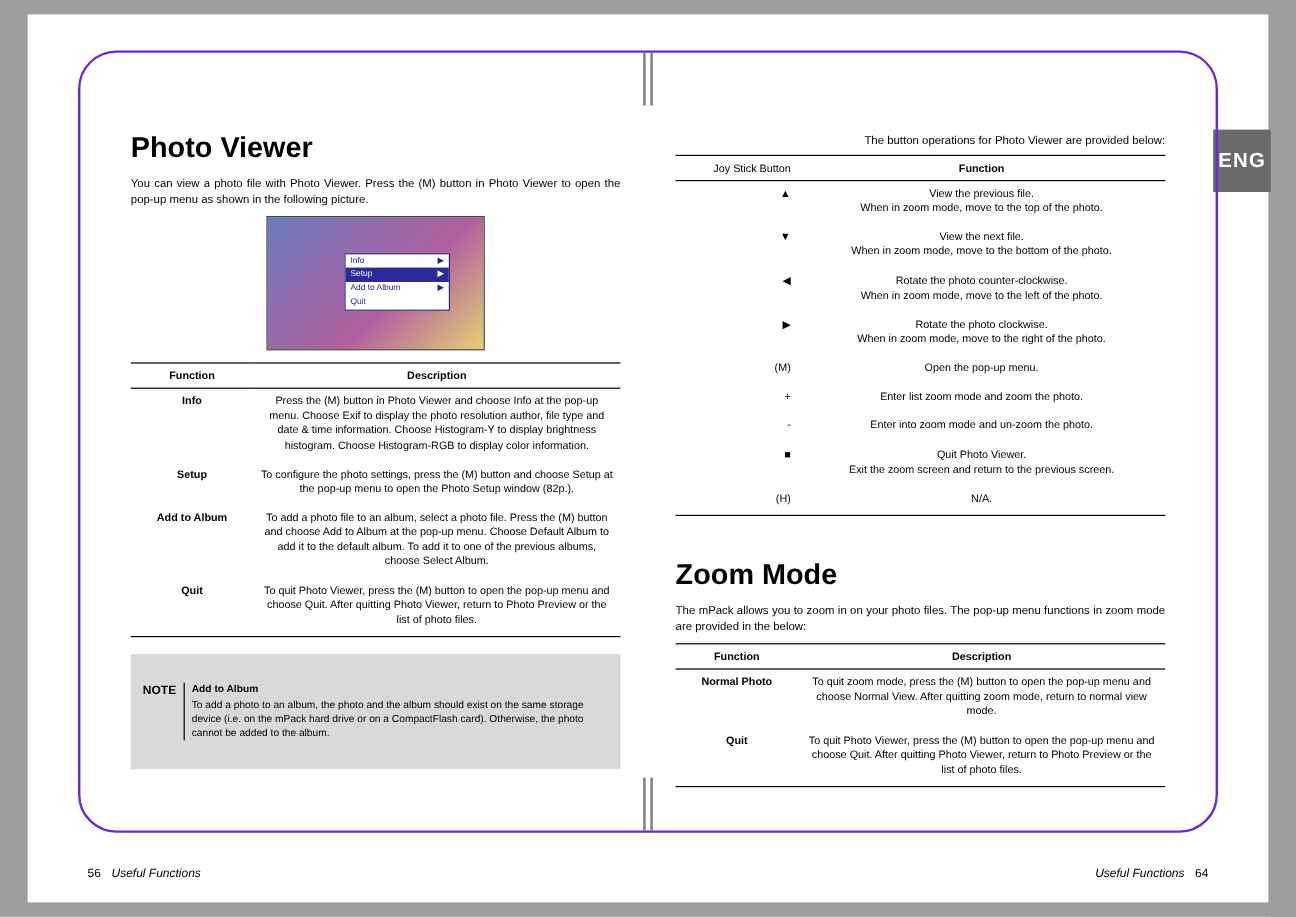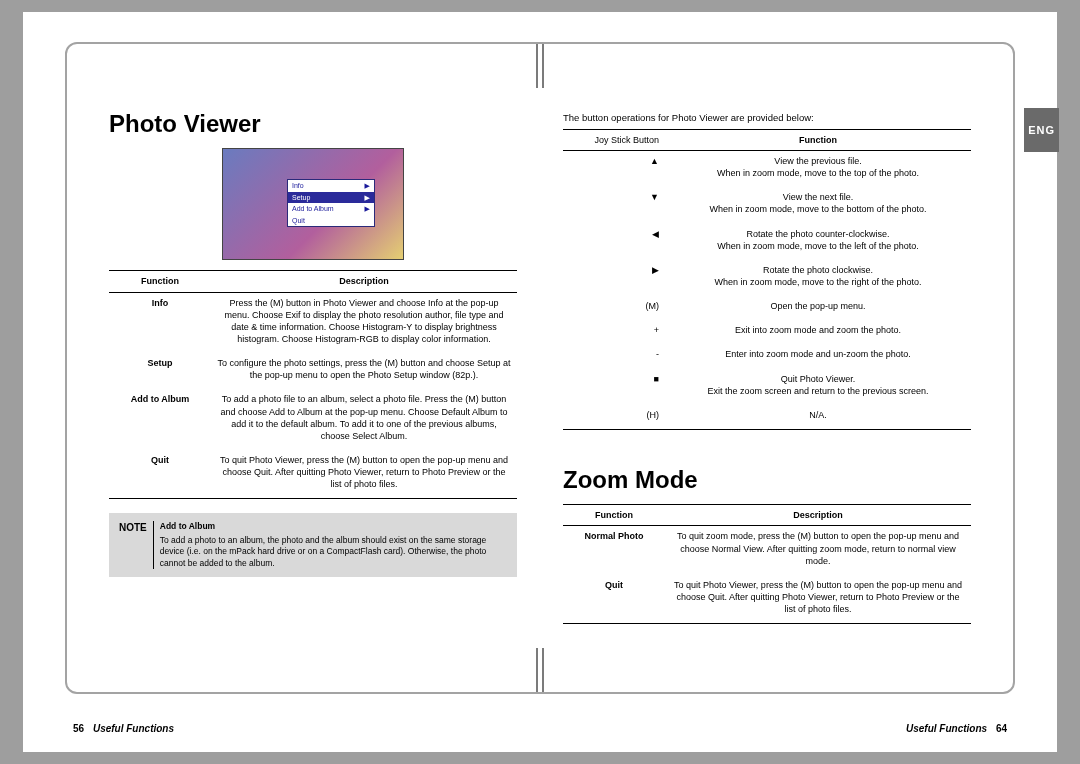--- a/index.html
+++ b/index.html
@@ -13,22 +13,22 @@
   .page {
     background: #fff;
     width: 1034px;
     height: 740px;
     margin: 12px auto;
     position: relative;
   }
   .inner-frame {
     position: absolute;
     left: 42px; right: 42px; top: 30px; bottom: 58px;
-    border: 2px solid #a3a3a3;
-    border-radius: 12px;
+    border: 2px solid #6d28d9;
+    border-radius: 32px;
     padding: 64px 42px 26px 42px;
     box-sizing: border-box;
   }
   .spine-top, .spine-bottom {
     position: absolute;
     left: 50%; transform: translateX(-50%);
     width: 8px; height: 44px;
   }
   .spine-top { top: 0; }
   .spine-bottom { bottom: 0; }
@@ -54,38 +54,38 @@
     background:#fff; font-size:7px; border:1px solid #2a2a7a;
   }
   .fig .menu div { padding:1px 4px; color:#1a1a9a; display:flex; justify-content:space-between; }
   .fig .menu .sel { background:#2a2a9a; color:#fff; }
   table { border-collapse: collapse; width: 100%; }
   th, td { text-align: center; vertical-align: top; padding: 4px 6px; font-size: 9px; }
   th { border-top:1px solid #000; border-bottom:1px solid #000; font-weight:bold; }
   tbody tr td { padding-bottom: 8px; }
   tbody { border-bottom: 1px solid #000; }
   .col-func { width: 90px; font-weight: bold; }
-  .lead { margin: 4px 0 4px 0; }
+  .lead { margin: 4px 0 4px 0; text-align: right; }
   .note-box {
-    background:#d9d9d9; padding:8px 10px; margin-top:14px; font-size:8.5px;
+    background:#d9d9d9; padding:24px 10px; margin-top:14px; font-size:8.5px;
     display:flex; gap:6px;
   }
   .note-label { font-weight:bold; font-size:10px; border-right:1px solid #000; padding-right:6px; }
   .note-body b { display:block; margin-bottom:2px; }
   .eng-tab {
     position:absolute; right:-2px; top:96px;
-    background:#6a6a6a; color:#fff; font-size:11px; font-weight:bold;
+    background:#6a6a6a; color:#fff; font-size:17px; font-weight:bold;
     padding:16px 4px; letter-spacing:1px;
     writing-mode: horizontal-tb;
   }
   .eng-tab span { display:block; transform: none; }
   .footer {
     position:absolute; left:44px; right:44px; bottom:18px;
     display:flex; justify-content:space-between;
-    font-size:10px; font-style:italic; font-weight:bold;
+    font-size:10px; font-style:italic; font-weight:normal;
   }
   .footer .pn { font-style:normal; margin: 0 6px; }
   .joy th:first-child, .joy td:first-child { text-align:right; width:90px; font-weight:normal; }
   .sym { font-family: "Segoe UI Symbol","Arial Unicode MS",sans-serif; font-weight:bold; font-style:normal;}
 </style>
 </head>
 <body>
 
 <div class="page">
   <div class="eng-tab">
@@ -93,20 +93,21 @@
     </div>
 
   <div class="inner-frame">
     <div class="spine-top"></div>
     <div class="spine-bottom"></div>
 
     <div class="columns">
 
       <div class="col">
         <h1>Photo Viewer</h1>
+        <div class="intro">You can view a photo file with Photo Viewer. Press the (M) button in Photo Viewer to open the pop-up menu as shown in the following picture.</div>
 
         <div class="fig">
           <div class="menu">
             <div>
                 <span>Info</span>
                 <span>▶</span>
               </div>
             <div class="sel">
                 <span>Setup</span>
                 <span>▶</span>
@@ -184,38 +185,39 @@
             <tr>
                 <td class="sym">▶</td>
                 <td>Rotate the photo clockwise.<br>When in zoom mode, move to the right of the photo.</td>
               </tr>
             <tr>
                 <td class="sym">(M)</td>
                 <td>Open the pop-up menu.</td>
               </tr>
             <tr>
                 <td class="sym">+</td>
-                <td>Exit into zoom mode and zoom the photo.</td>
+                <td>Enter list zoom mode and zoom the photo.</td>
               </tr>
             <tr>
                 <td class="sym">-</td>
                 <td>Enter into zoom mode and un-zoom the photo.</td>
               </tr>
             <tr>
                 <td class="sym">■</td>
                 <td>Quit Photo Viewer.<br>Exit the zoom screen and return to the previous screen.</td>
               </tr>
             <tr>
                 <td class="sym">(H)</td>
                 <td>N/A.</td>
               </tr>
           </tbody>
         </table>
 
         <h1 style="margin-top:34px">Zoom Mode</h1>
+        <div class="intro">The mPack allows you to zoom in on your photo files. The pop-up menu functions in zoom mode are provided in the below:</div>
 
         <table>
           <thead>
               <tr>
             <th class="col-func">Function</th>
             <th>Description</th>
           </tr>
             </thead>
           <tbody>
             <tr>

